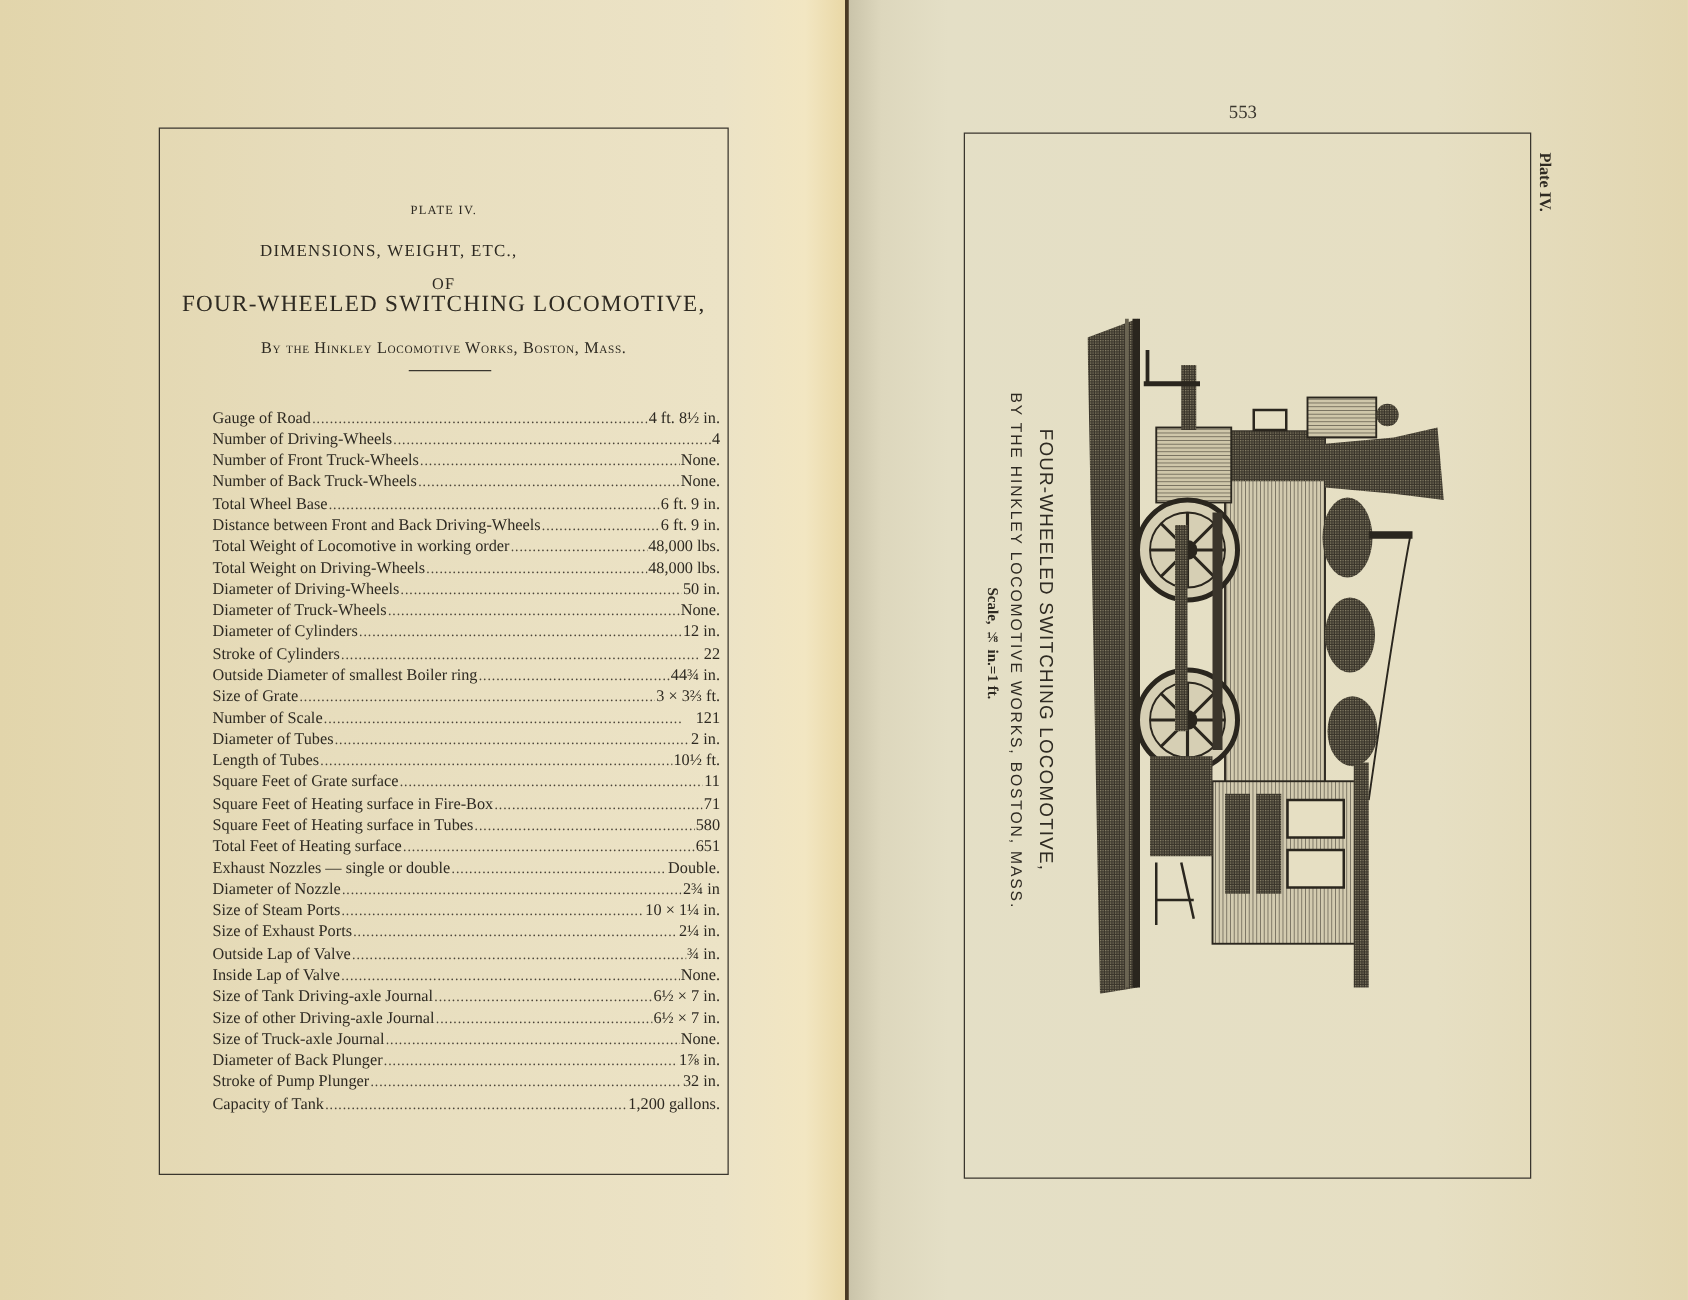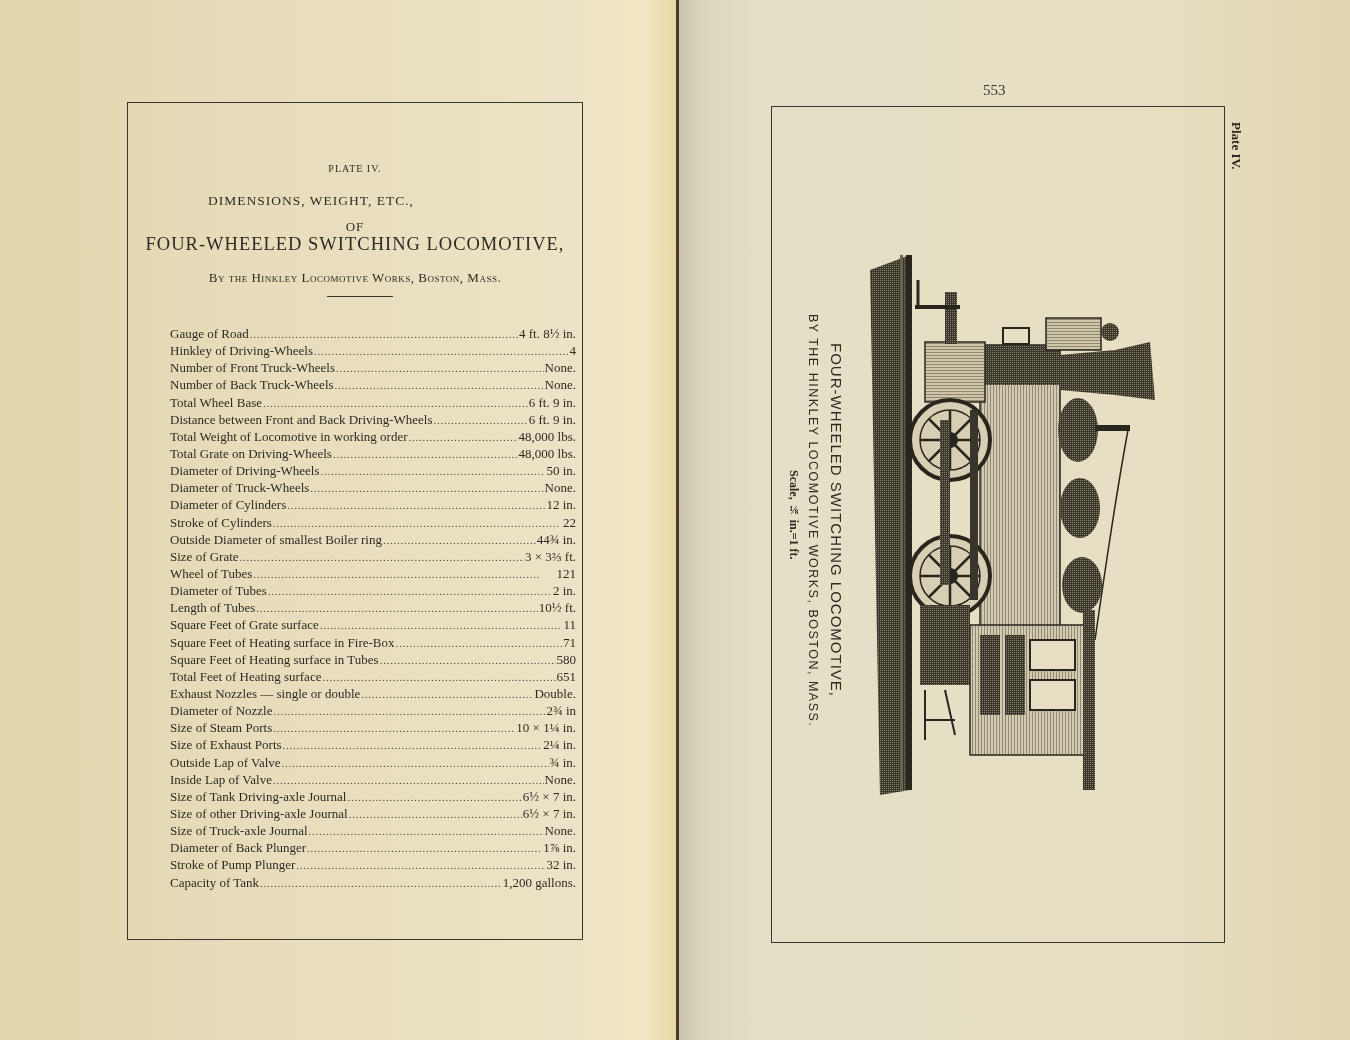--- a/index.html
+++ b/index.html
@@ -105,21 +105,21 @@
 <div class="byline">By the Hinkley Locomotive Works, Boston, Mass.</div>
 <div class="rule"></div>
 
 <ul class="spec-list" id="spec-list">
     <li class="spec-row">
       <span class="spec-label">Gauge of Road</span>
       <span class="spec-dots"></span>
       <span class="spec-value">4 ft. 8½ in.</span>
     </li>
     <li class="spec-row">
-      <span class="spec-label">Hinkley of Driving-Wheels</span>
+      <span class="spec-label">Number of Driving-Wheels</span>
       <span class="spec-dots"></span>
       <span class="spec-value">4</span>
     </li>
     <li class="spec-row">
       <span class="spec-label">Number of Front Truck-Wheels</span>
       <span class="spec-dots"></span>
       <span class="spec-value">None.</span>
     </li>
     <li class="spec-row">
       <span class="spec-label">Number of Back Truck-Wheels</span>
@@ -135,21 +135,21 @@
       <span class="spec-label">Distance between Front and Back Driving-Wheels</span>
       <span class="spec-dots"></span>
       <span class="spec-value">6 ft. 9 in.</span>
     </li>
     <li class="spec-row">
       <span class="spec-label">Total Weight of Locomotive in working order</span>
       <span class="spec-dots"></span>
       <span class="spec-value">48,000 lbs.</span>
     </li>
     <li class="spec-row">
-      <span class="spec-label">Total Grate on Driving-Wheels</span>
+      <span class="spec-label">Total Weight on Driving-Wheels</span>
       <span class="spec-dots"></span>
       <span class="spec-value">48,000 lbs.</span>
     </li>
     <li class="spec-row">
       <span class="spec-label">Diameter of Driving-Wheels</span>
       <span class="spec-dots"></span>
       <span class="spec-value">50 in.</span>
     </li>
     <li class="spec-row">
       <span class="spec-label">Diameter of Truck-Wheels</span>
@@ -170,21 +170,21 @@
       <span class="spec-label">Outside Diameter of smallest Boiler ring</span>
       <span class="spec-dots"></span>
       <span class="spec-value">44¾ in.</span>
     </li>
     <li class="spec-row">
       <span class="spec-label">Size of Grate</span>
       <span class="spec-dots"></span>
       <span class="spec-value">3 × 3⅔ ft.</span>
     </li>
     <li class="spec-row">
-      <span class="spec-label">Wheel of Tubes</span>
+      <span class="spec-label">Number of Scale</span>
       <span class="spec-dots"></span>
       <span class="spec-value">121</span>
     </li>
     <li class="spec-row">
       <span class="spec-label">Diameter of Tubes</span>
       <span class="spec-dots"></span>
       <span class="spec-value">2 in.</span>
     </li>
     <li class="spec-row">
       <span class="spec-label">Length of Tubes</span>

